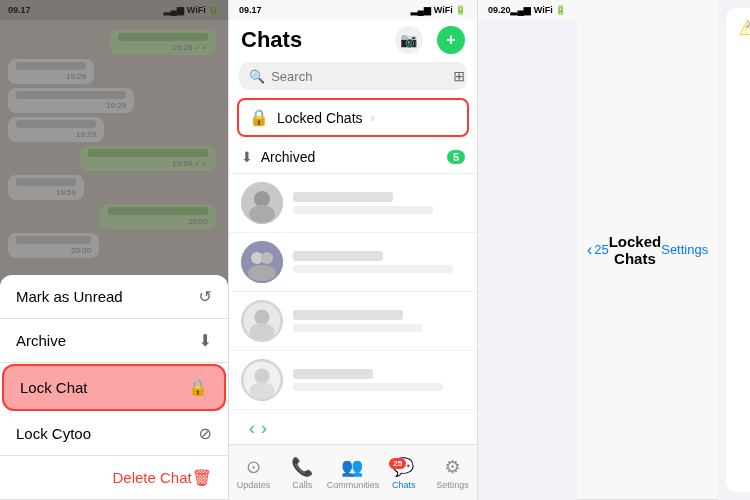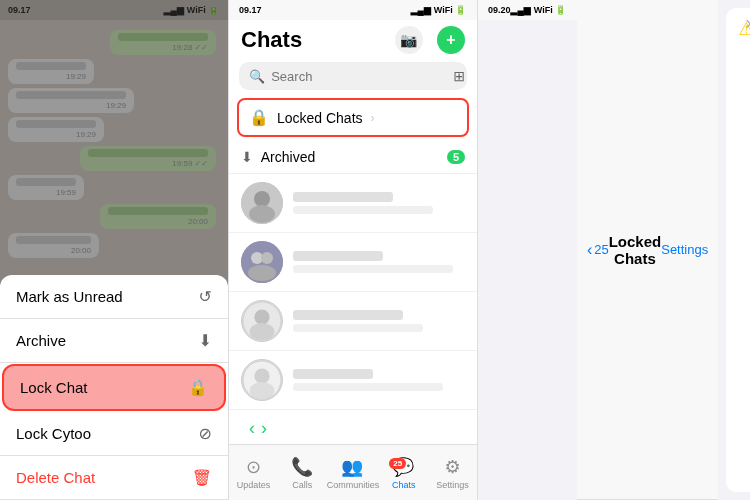--- a/index.html
+++ b/index.html
@@ -101,20 +101,21 @@
       cursor: pointer;
     }
     .context-item.highlighted {
       background: #fca5a5;
       border: 2px solid #ff3b30;
       border-radius: 12px;
       margin: 1px 2px;
     }
     .context-item.delete {
       color: #ff3b30;
+      justify-content: flex-end;
     }
     .context-icon {
       font-size: 16px;
       color: #666;
     }
 
     
     .panel2 {
       width: 250px;
       height: 500px;

